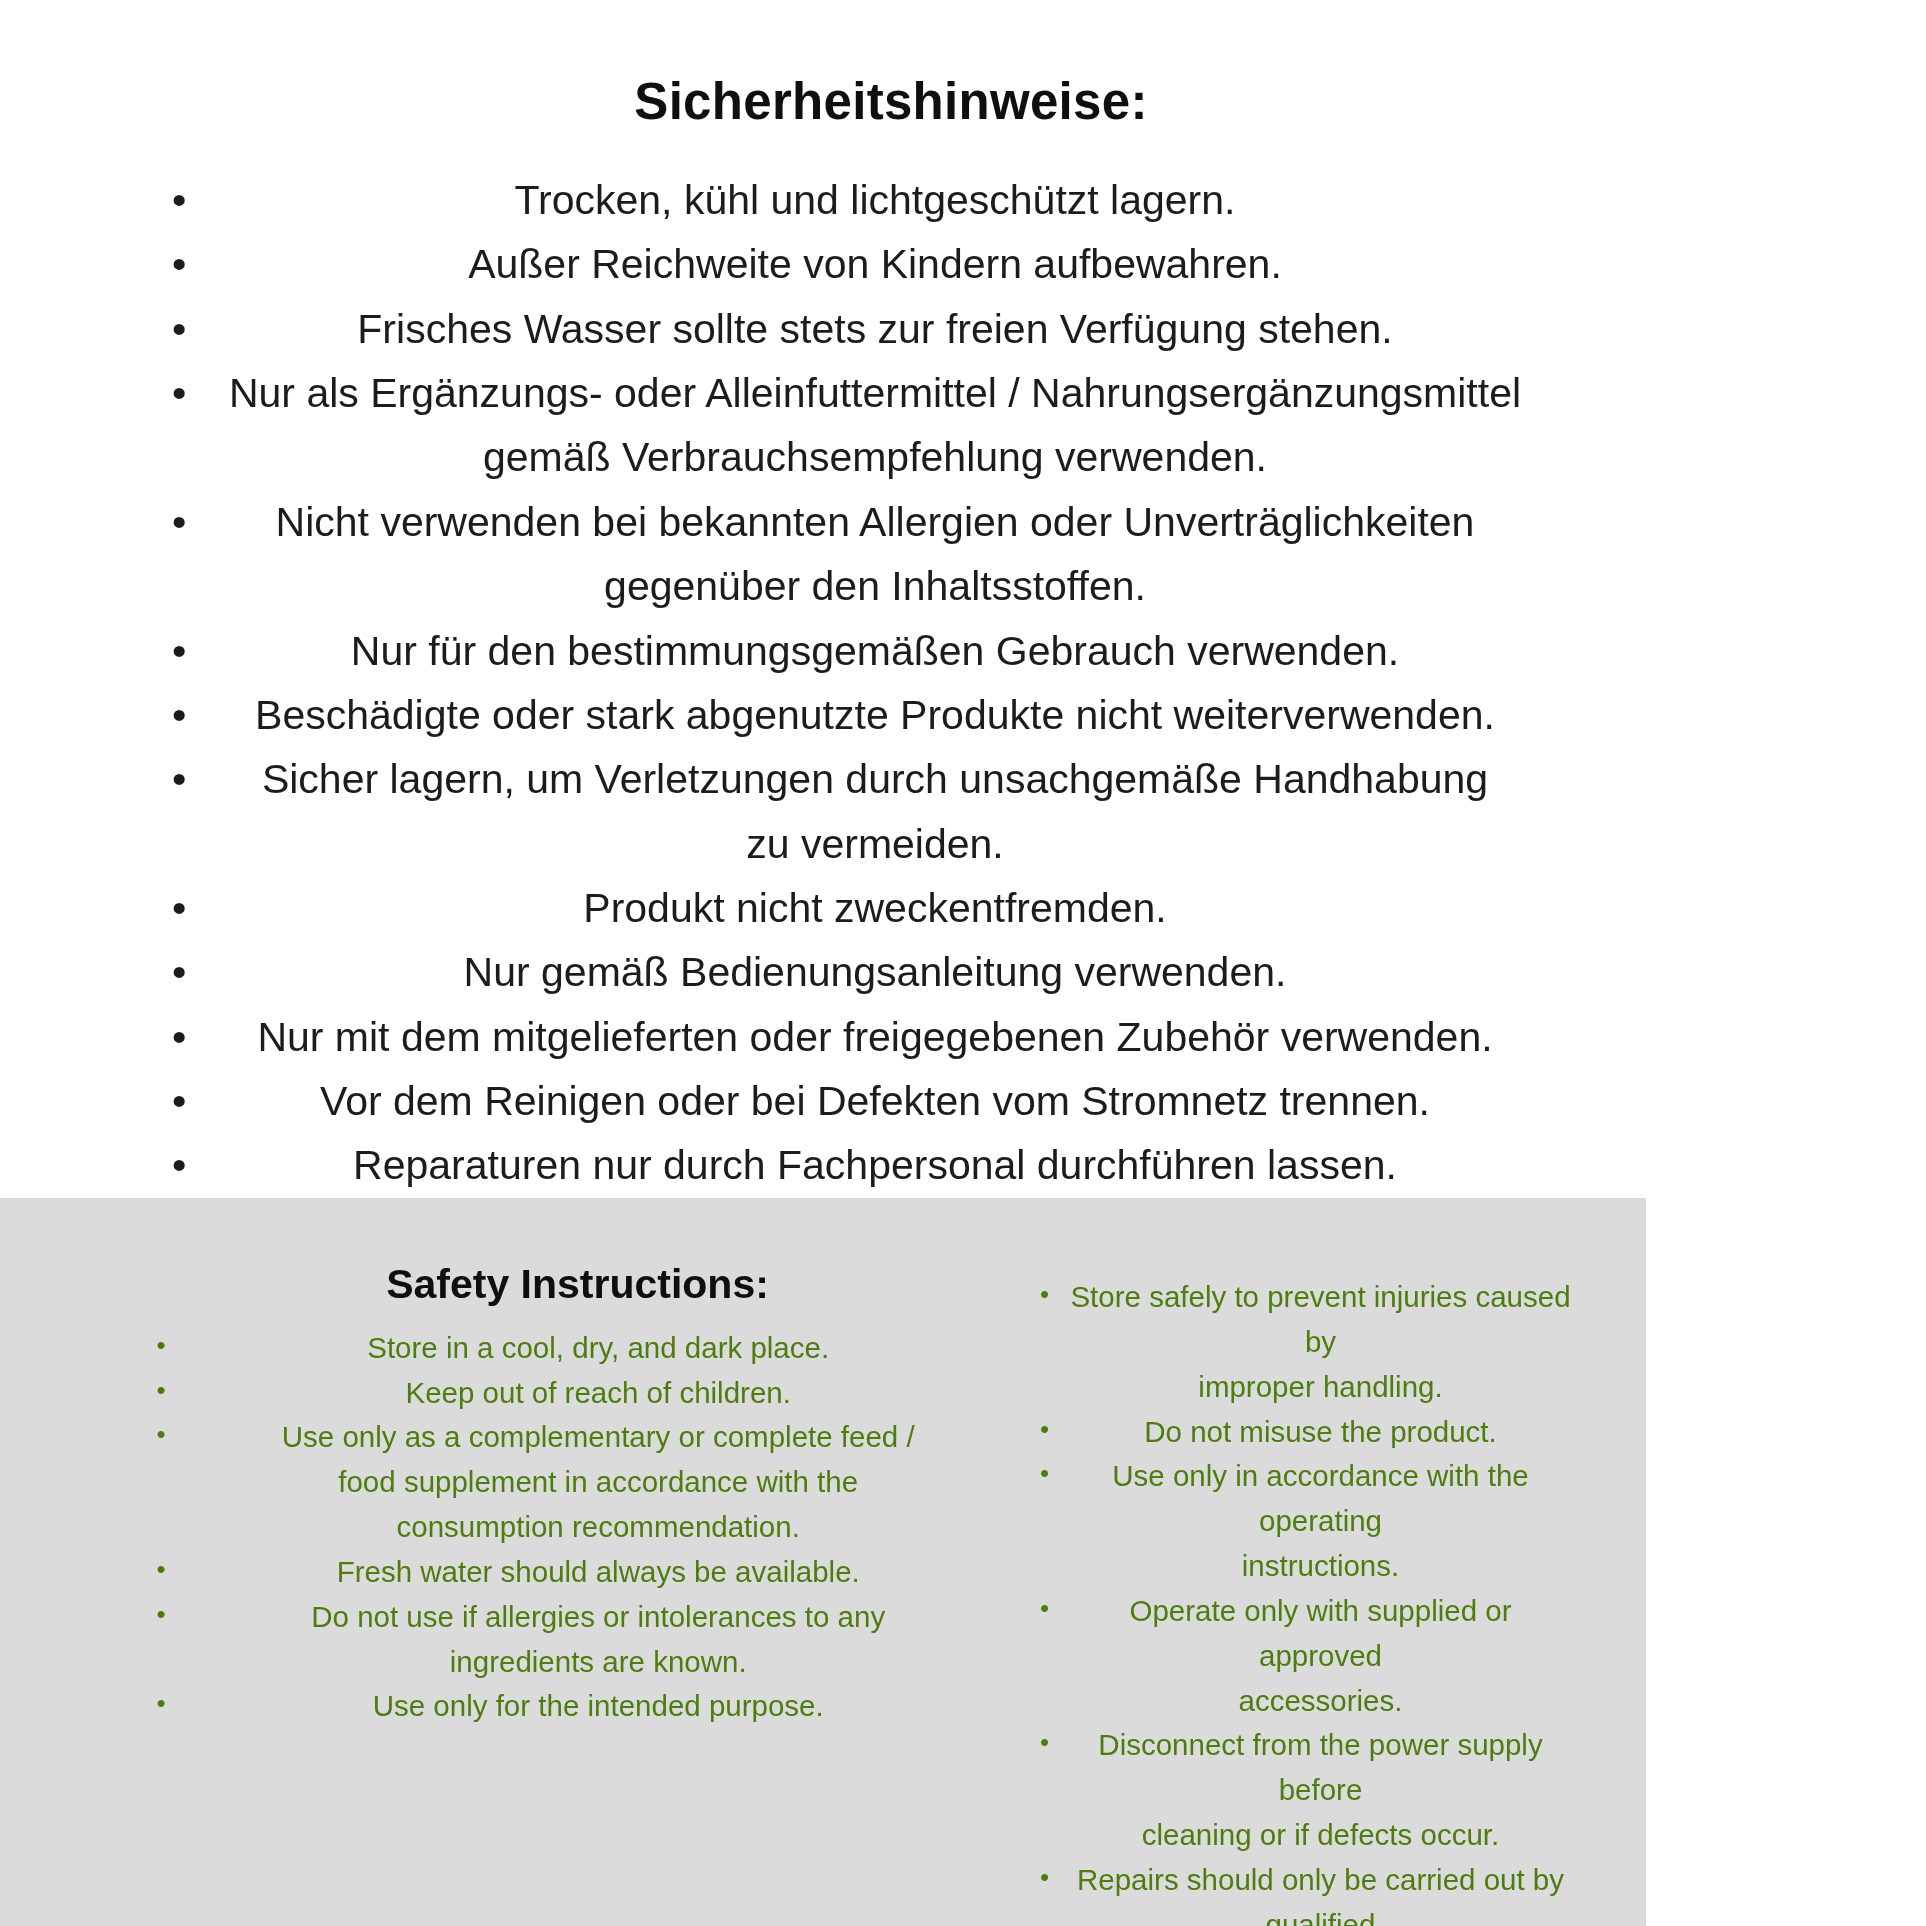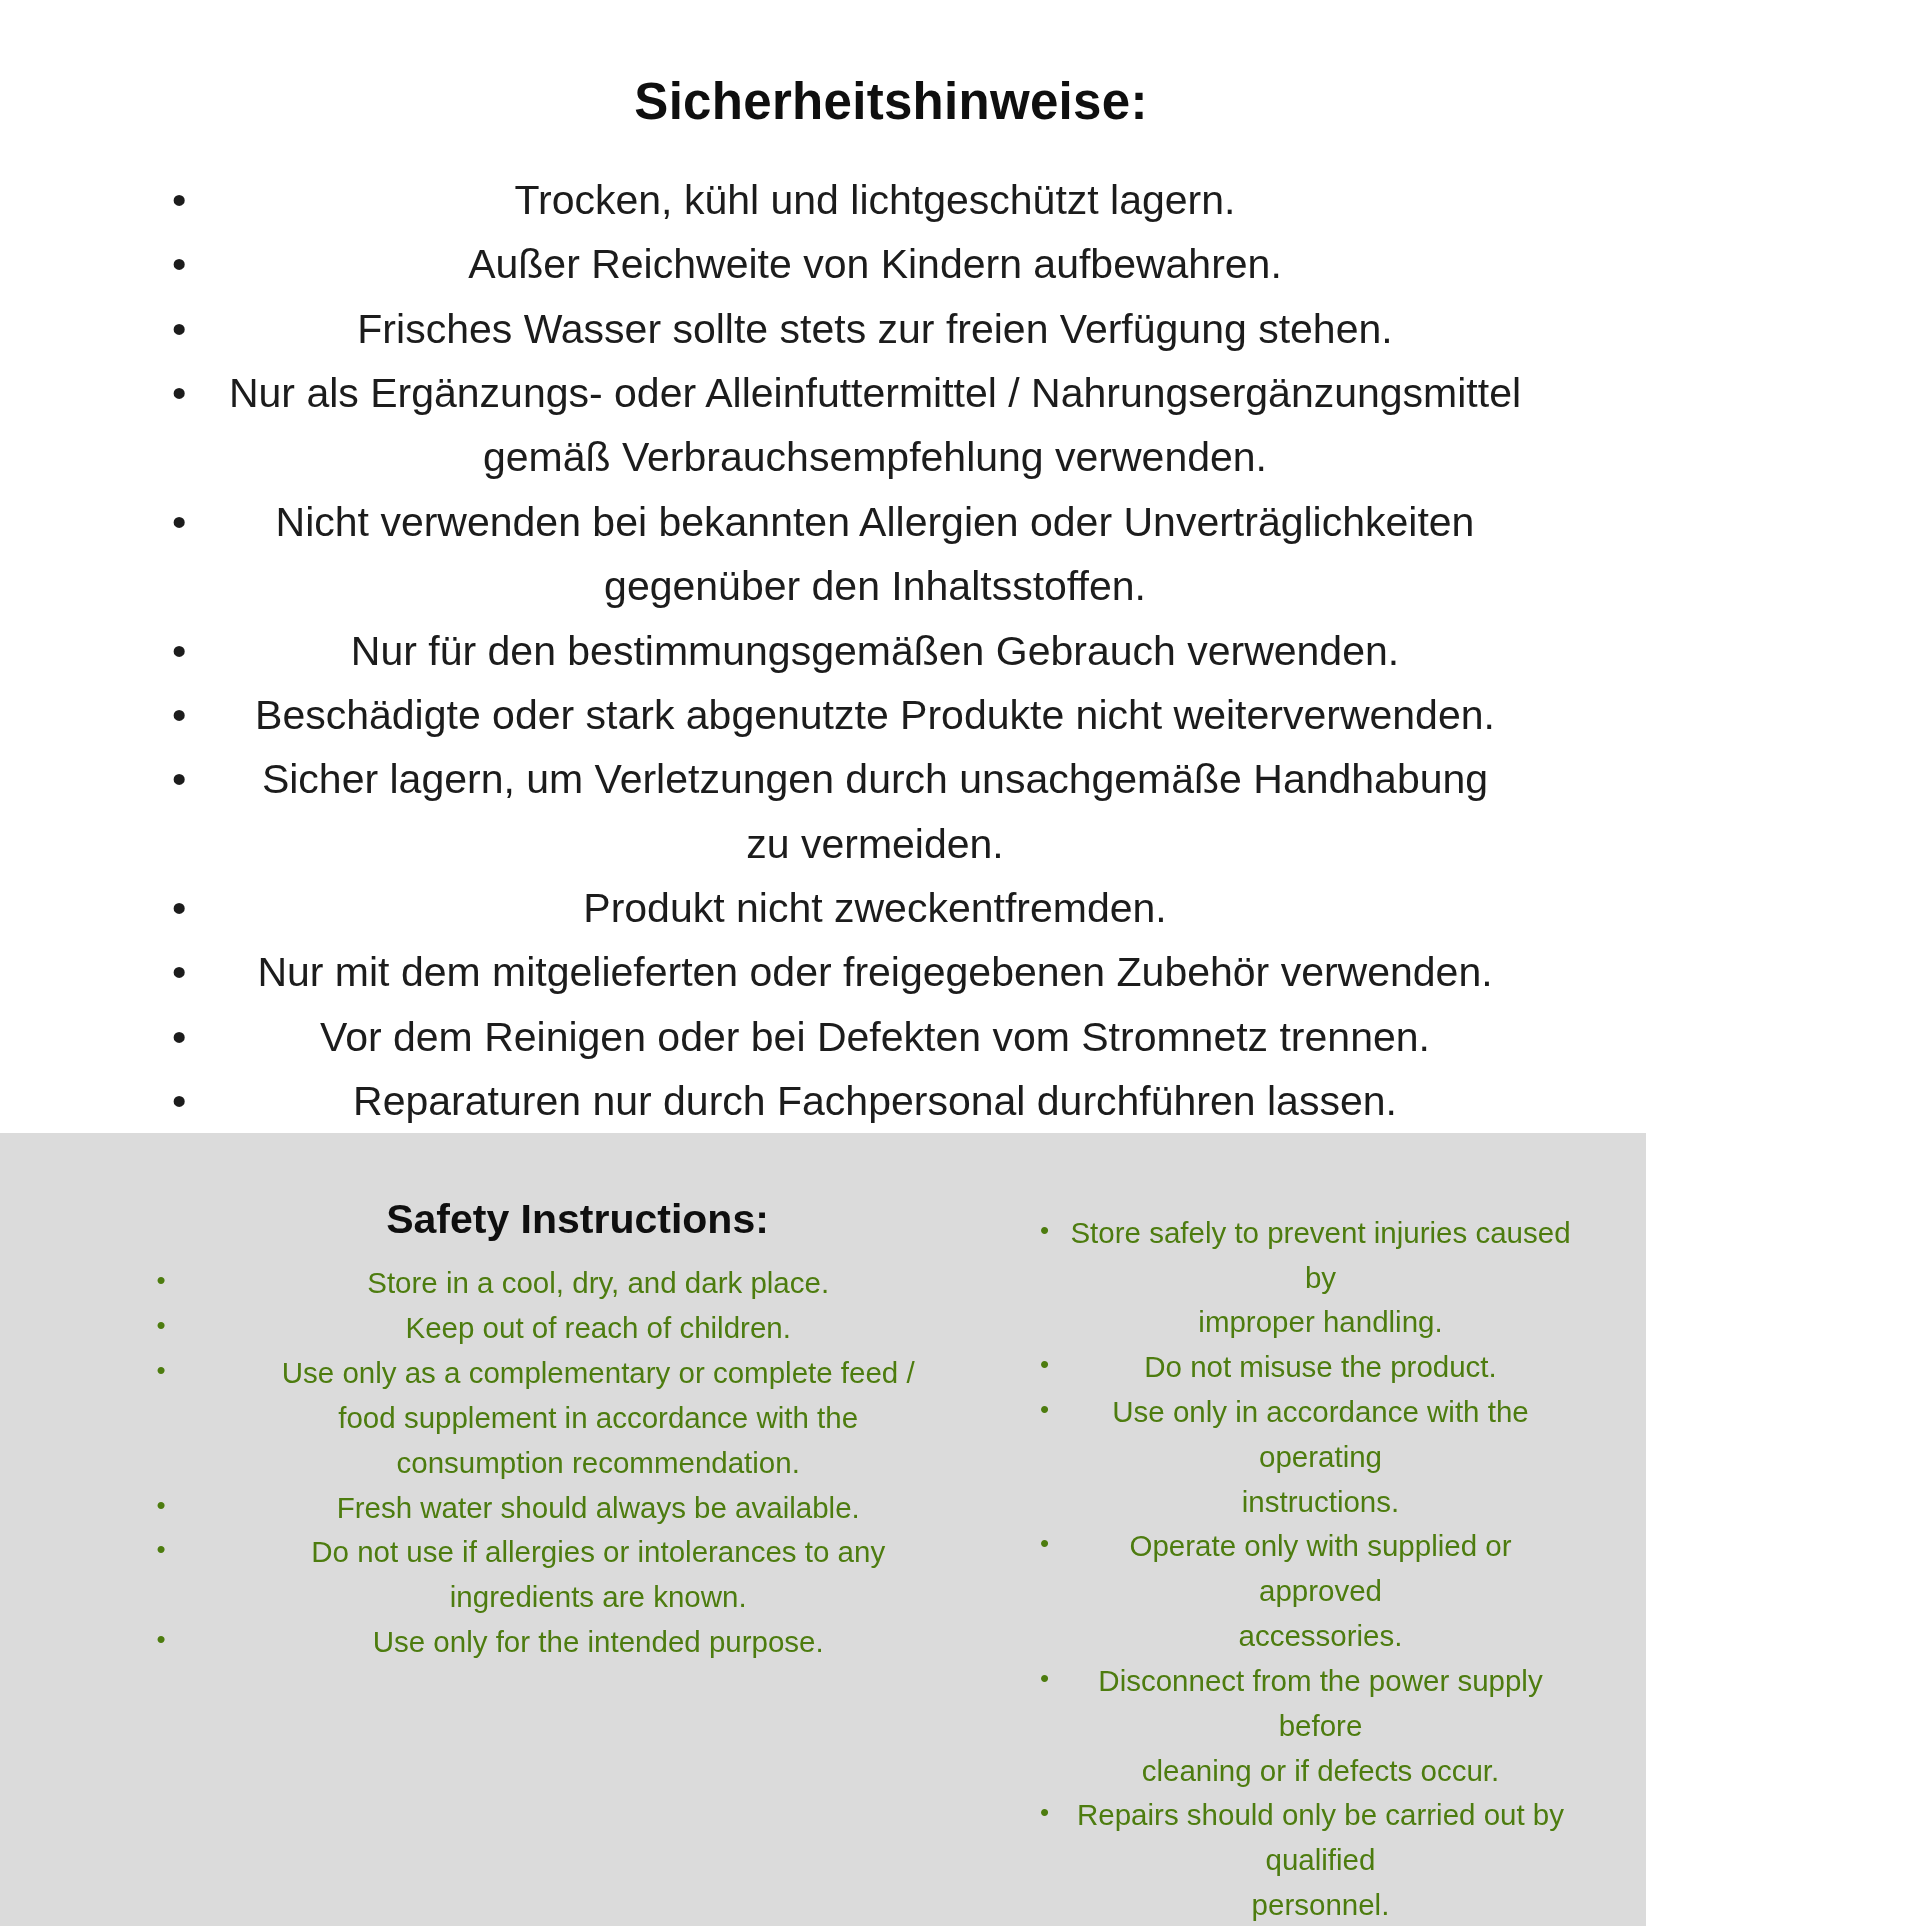--- a/index.html
+++ b/index.html
@@ -107,20 +107,21 @@
 
         <li><span>Nur für den bestimmungsgemäßen Gebrauch verwenden.</span></li>
 
         <li><span>Beschädigte oder stark abgenutzte Produkte nicht weiterverwenden.</span></li>
 
         <li><span>Sicher lagern, um Verletzungen durch unsachgemäße Handhabung
 zu vermeiden.</span></li>
 
         <li><span>Produkt nicht zweckentfremden.</span></li>
 
+        <li><span>Nur gemäß Bedienungsanleitung verwenden.</span></li>
 
         <li><span>Nur mit dem mitgelieferten oder freigegebenen Zubehör verwenden.</span></li>
 
         <li><span>Vor dem Reinigen oder bei Defekten vom Stromnetz trennen.</span></li>
 
         <li><span>Reparaturen nur durch Fachpersonal durchführen lassen.</span></li>
       </ul>
   </section>
 
   <section class="english-section">

